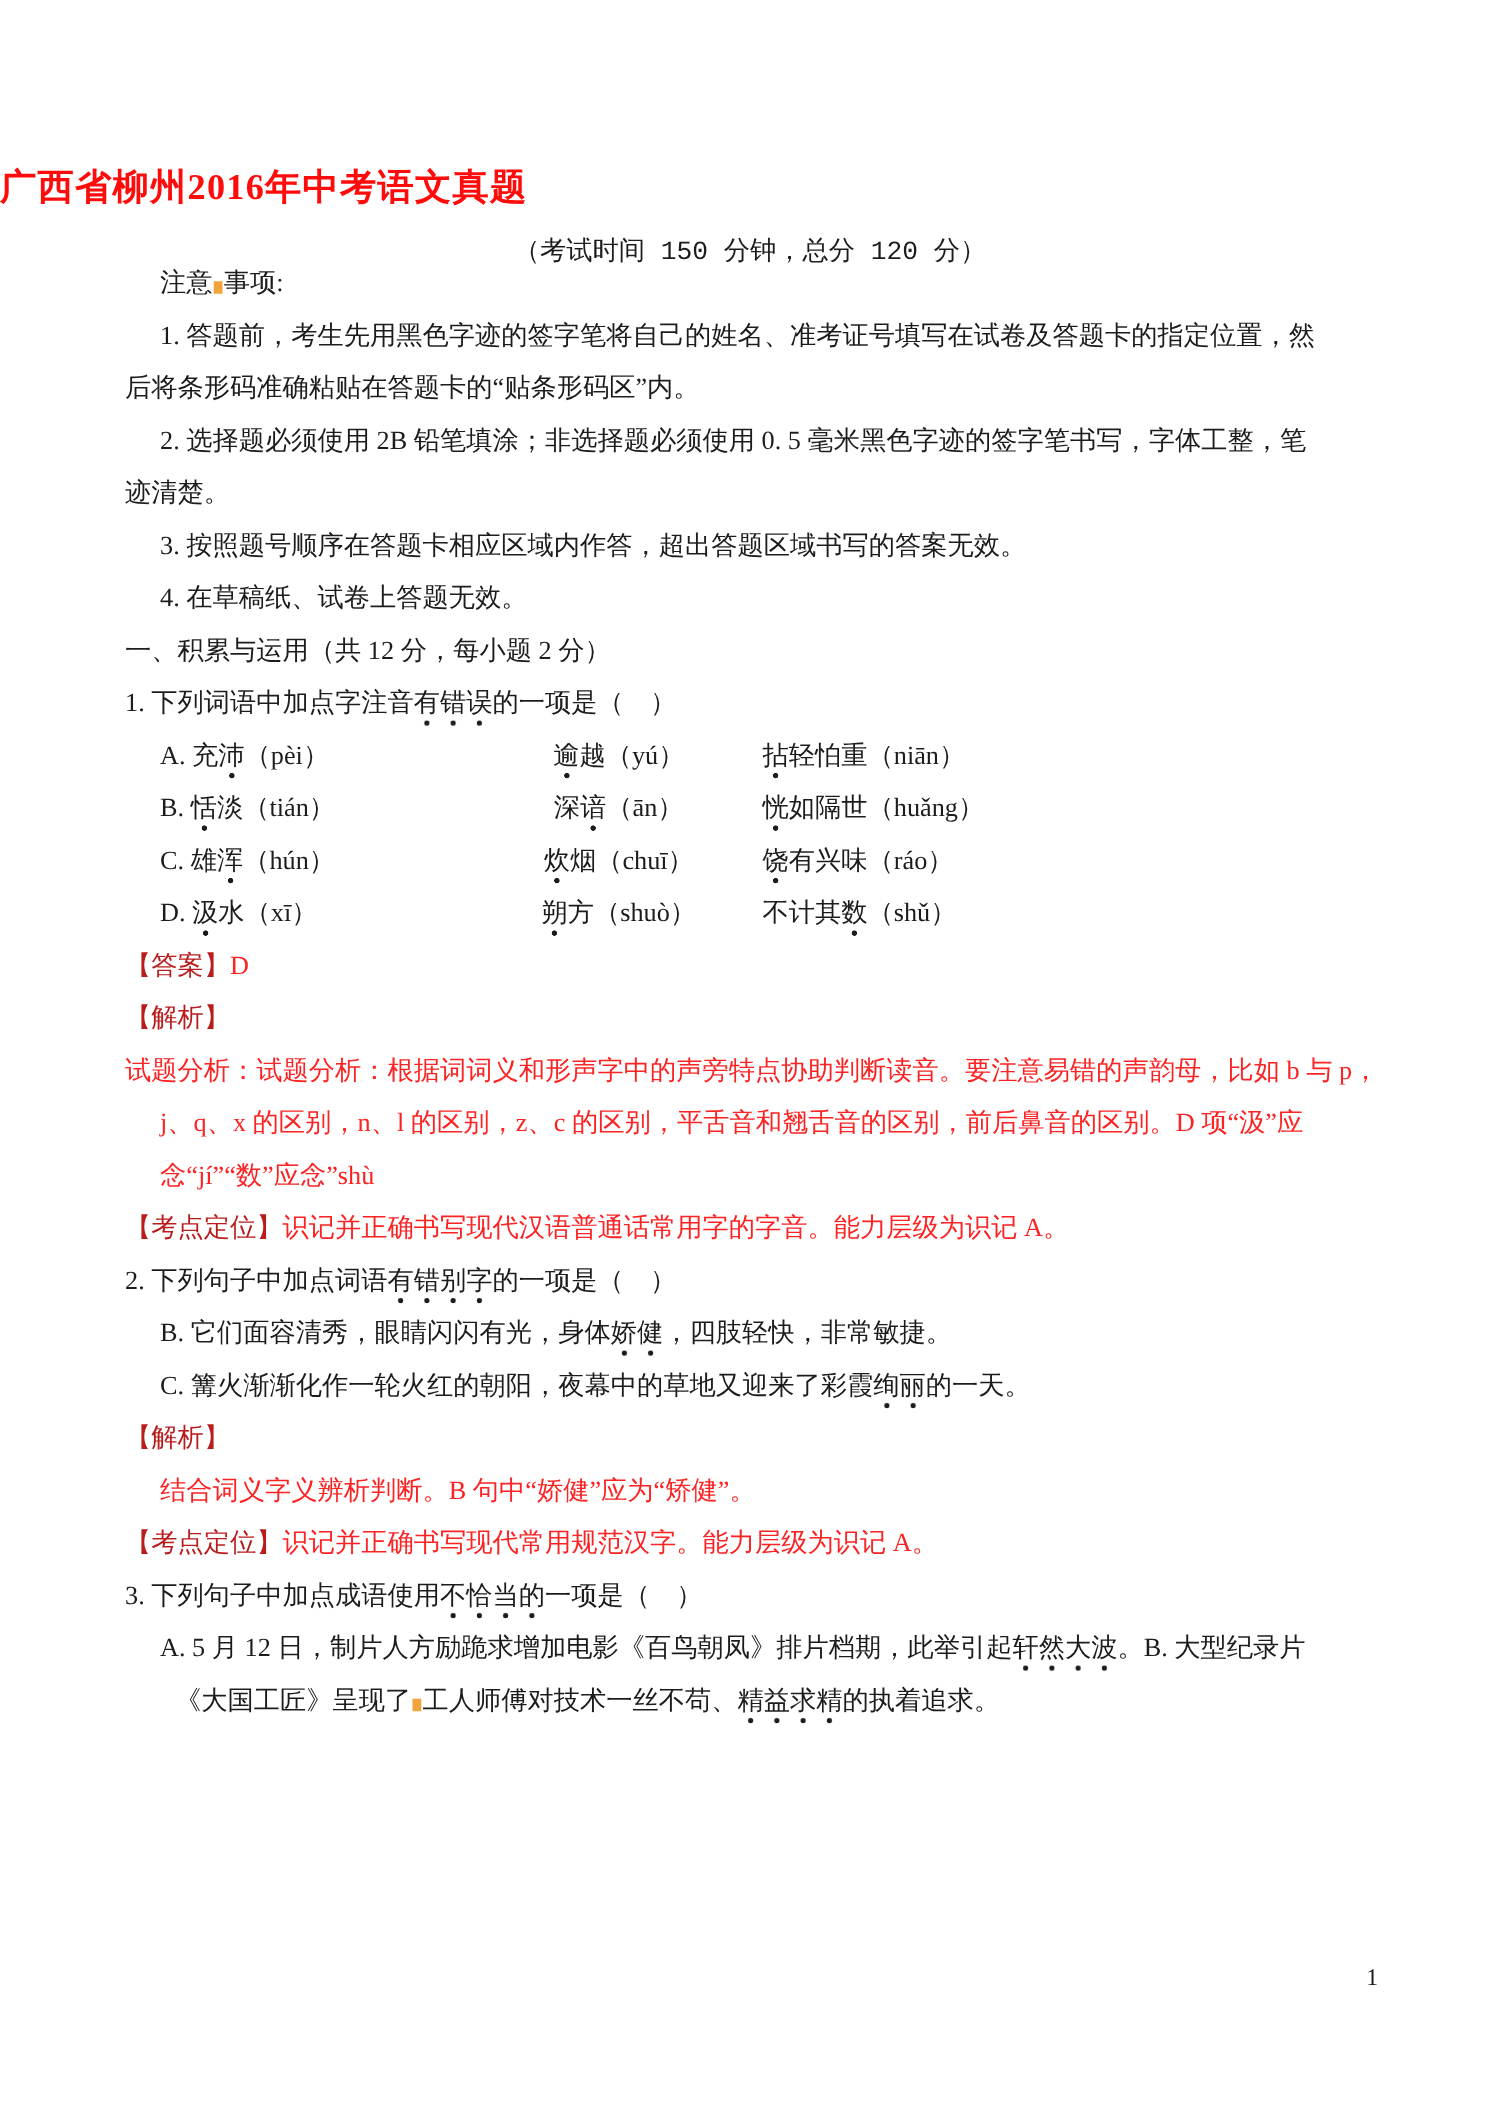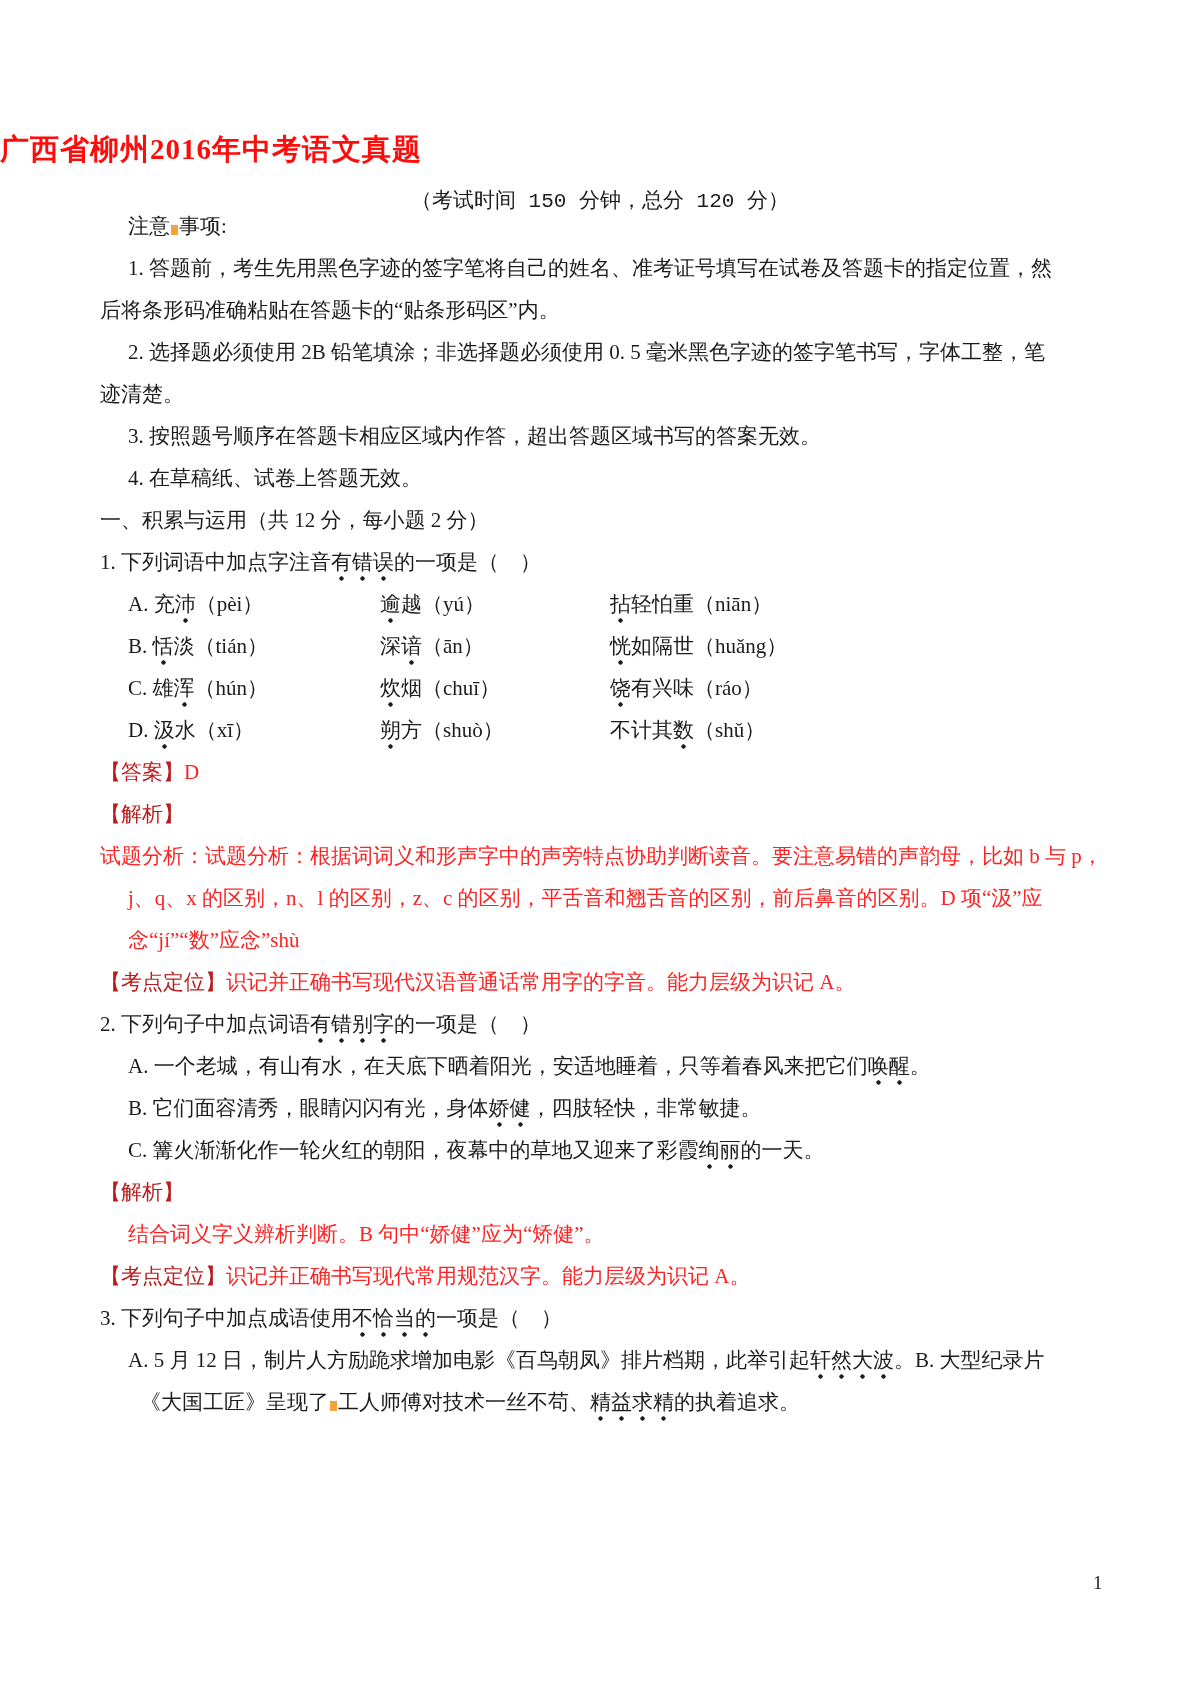--- a/index.html
+++ b/index.html
@@ -10,21 +10,21 @@
   .content{position:absolute;left:100px;top:205px;width:1010px;font-size:21px;}
   .line{height:42px;line-height:42px;white-space:nowrap;}
   .ind{padding-left:28px;}
   .ind2{padding-left:40px;}
   .red{color:#fb2323;}
   .rhead{color:#b91c1c;font-weight:normal;}
   .emdots{background-image:radial-gradient(circle,#1c1c1c 1.9px,rgba(0,0,0,0) 2.4px);
           background-size:1em 7px;background-repeat:repeat-x;background-position:left bottom;
           padding-bottom:8px;}
   .optrow .c1{display:inline-block;width:252px;}
-  .optrow .c2{display:inline-block;width:230px;}
+  .optrow .c2{display:inline-block;width:230px;text-align:center;}
   .omark{display:inline-block;width:7px;height:10px;background:#f2a33c;vertical-align:-2px;margin:0 1px;}
   .pageno{position:absolute;left:1093px;top:1572px;font-size:19px;color:#1c1c1c;}
 </style>
 </head>
 <body>
 
 <div class="page">
 
   <h1 class="title">广西省柳州2016年中考语文真题</h1>
   <div class="subtitle">（考试时间 150 分钟，总分 120 分）</div>
@@ -58,21 +58,20 @@
 
     <div class="line"><span class="rhead">【答案】</span><span class="red">D</span></div>
     <div class="line"><span class="rhead">【解析】</span></div>
     <div class="line red">试题分析：试题分析：根据词词义和形声字中的声旁特点协助判断读音。要注意易错的声韵母，比如 b 与 p，</div>
     <div class="line red ind">j、q、x 的区别，n、l 的区别，z、c 的区别，平舌音和翘舌音的区别，前后鼻音的区别。D 项“汲”应</div>
     <div class="line red ind">念“jí”“数”应念”shù</div>
     <div class="line"><span class="rhead">【考点定位】</span><span class="red">识记并正确书写现代汉语普通话常用字的字音。能力层级为识记 A。</span></div>
 
     <div class="line"><span>2. 下列句子中加点词语</span><span class="emdots">有错别字</span><span>的一项是（　）</span></div>
 
-    <div class="line ind"><span>A. 一个老城，有山有水，在天底下晒着阳光，安适地睡着，只等着春风来把它们</span><span class="emdots">唤醒</span><span>。</span></div>
     <div class="line ind"><span>B. 它们面容清秀，眼睛闪闪有光，身体</span><span class="emdots">娇健</span><span>，四肢轻快，非常敏捷。</span></div>
     <div class="line ind"><span>C. 篝火渐渐化作一轮火红的朝阳，夜幕中的草地又迎来了彩霞</span><span class="emdots">绚丽</span><span>的一天。</span></div>
 
     <div class="line"><span class="rhead">【解析】</span></div>
     <div class="line red ind">结合词义字义辨析判断。B 句中“娇健”应为“矫健”。</div>
     <div class="line"><span class="rhead">【考点定位】</span><span class="red">识记并正确书写现代常用规范汉字。能力层级为识记 A。</span></div>
 
     <div class="line"><span>3. 下列句子中加点成语使用</span><span class="emdots">不恰当的</span><span>一项是（　）</span></div>
     <div class="line ind"><span>A. 5 月 12 日，制片人方励跪求增加电影《百鸟朝凤》排片档期，此举引起</span><span class="emdots">轩然大波</span><span>。B. 大型纪录片</span></div>
     <div class="line ind2"><span>《大国工匠》呈现了</span><span class="omark"></span><span>工人师傅对技术一丝不苟、</span><span class="emdots">精益求精</span><span>的执着追求。</span></div>

